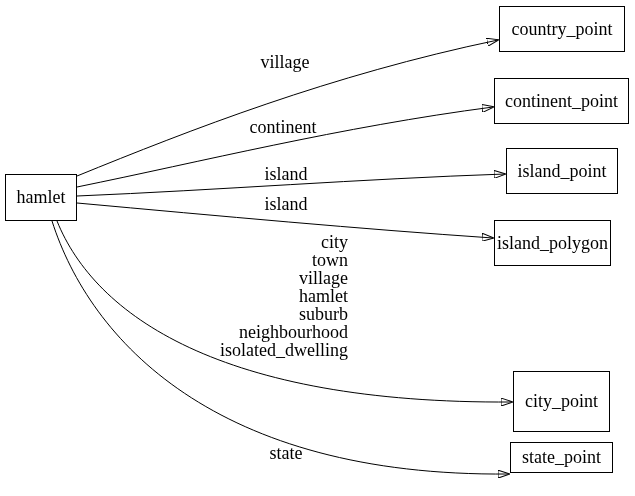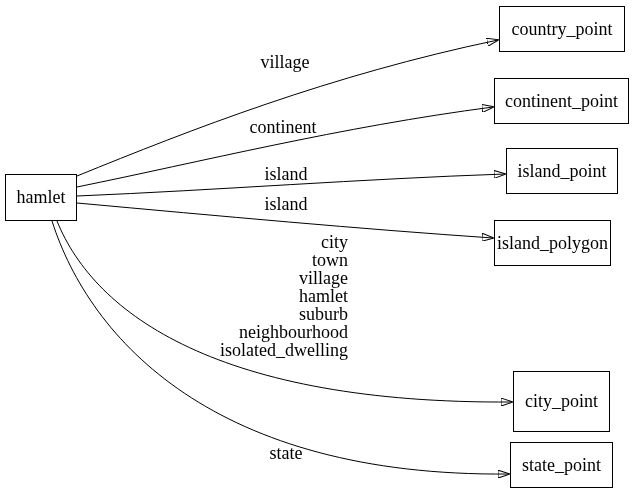--- a/index.html
+++ b/index.html
@@ -46,21 +46,21 @@
     white-space: pre-line;
     line-height: 18px;
   }
   
   .n-place           { left: 5px;   top: 174px; width: 72px;  height: 47px; }
   .n-country_point   { left: 499px; top: 6px;   width: 126px; height: 46px; }
   .n-continent_point { left: 494px; top: 78px;  width: 135px; height: 46px; }
   .n-island_point    { left: 506px; top: 148px; width: 112px; height: 46px; align-items: center; }
   .n-island_polygon  { left: 494px; top: 220px; width: 117px; height: 46px; }
   .n-city_point      { left: 513px; top: 371px; width: 97px;  height: 61px; }
-  .n-state_point     { left: 510px; top: 442px; width: 103px; height: 46px; }
+  .n-state_point     { left: 510px; top: 442px; width: 103px; height: 31px; }
   
   .l-country   { left: 285px; top: 62px; }
   .l-continent { left: 283px; top: 127px; }
   .l-island1   { left: 286px; top: 174px; }
   .l-island2   { left: 286px; top: 204px; }
   .l-city      { left: 284px; top: 296px; text-align: right; }
   .l-state     { left: 286px; top: 421px; margin-top: 32px; }
 </style>
 </head>
 <body>

